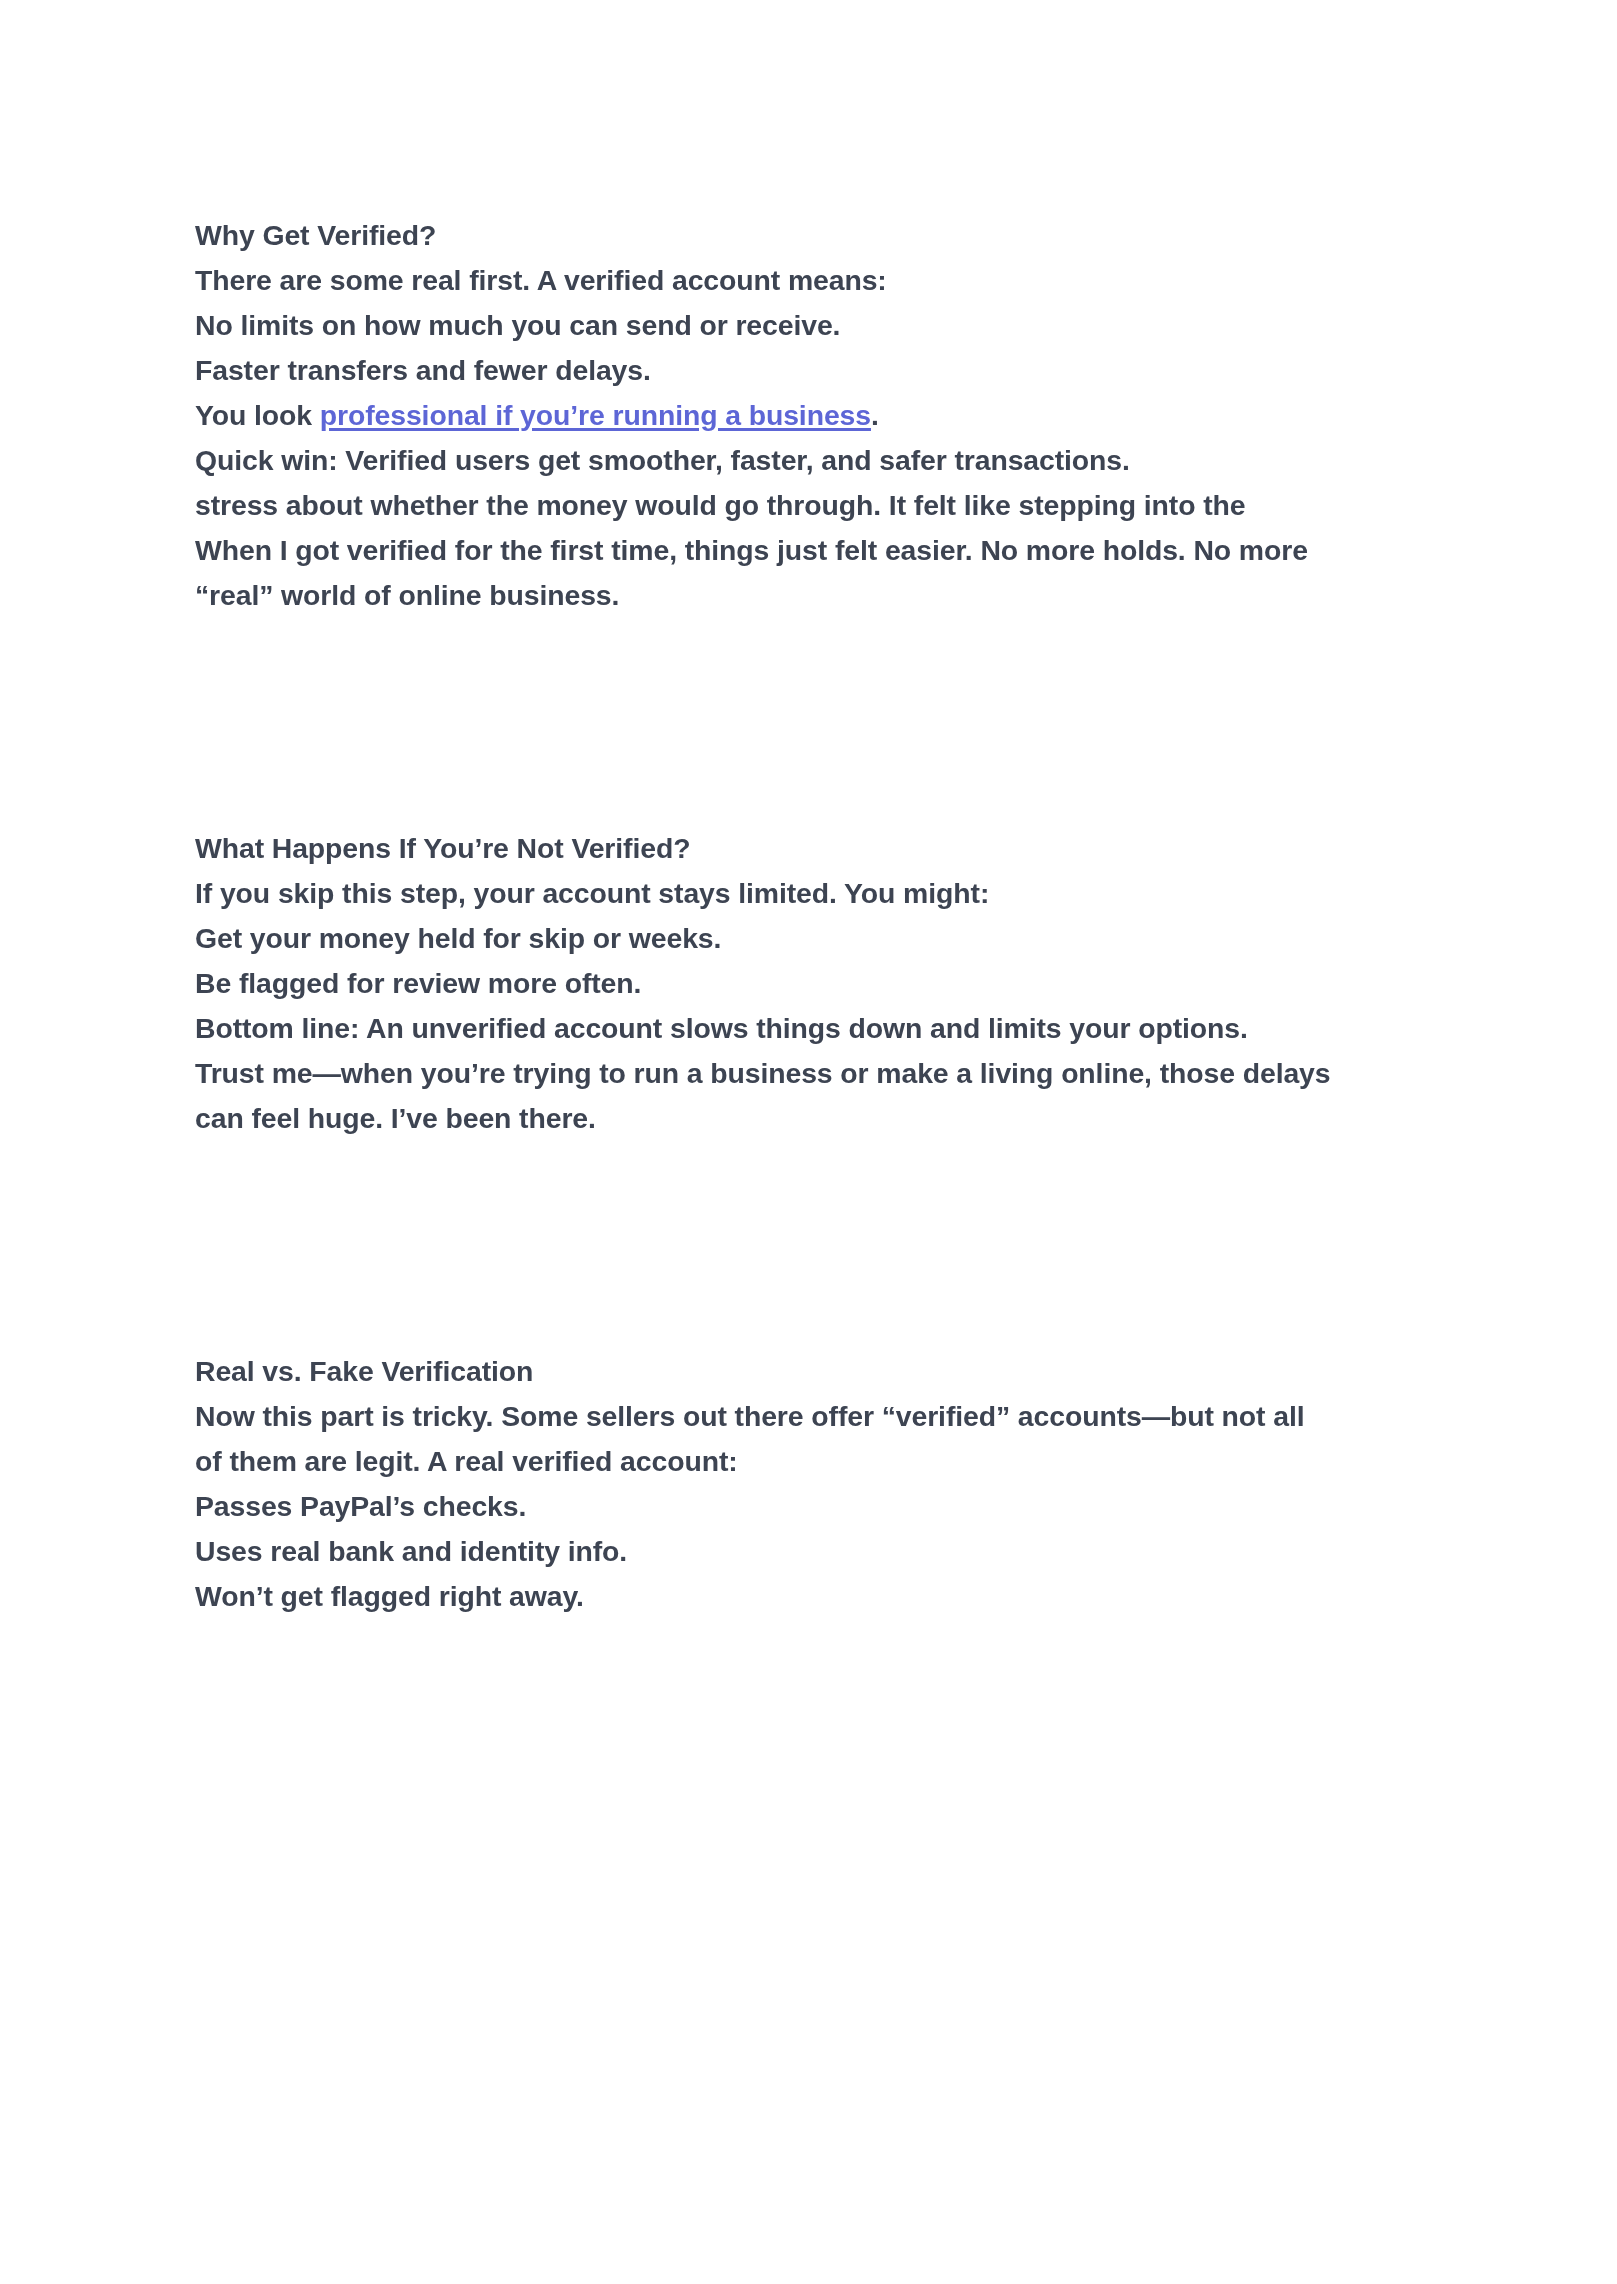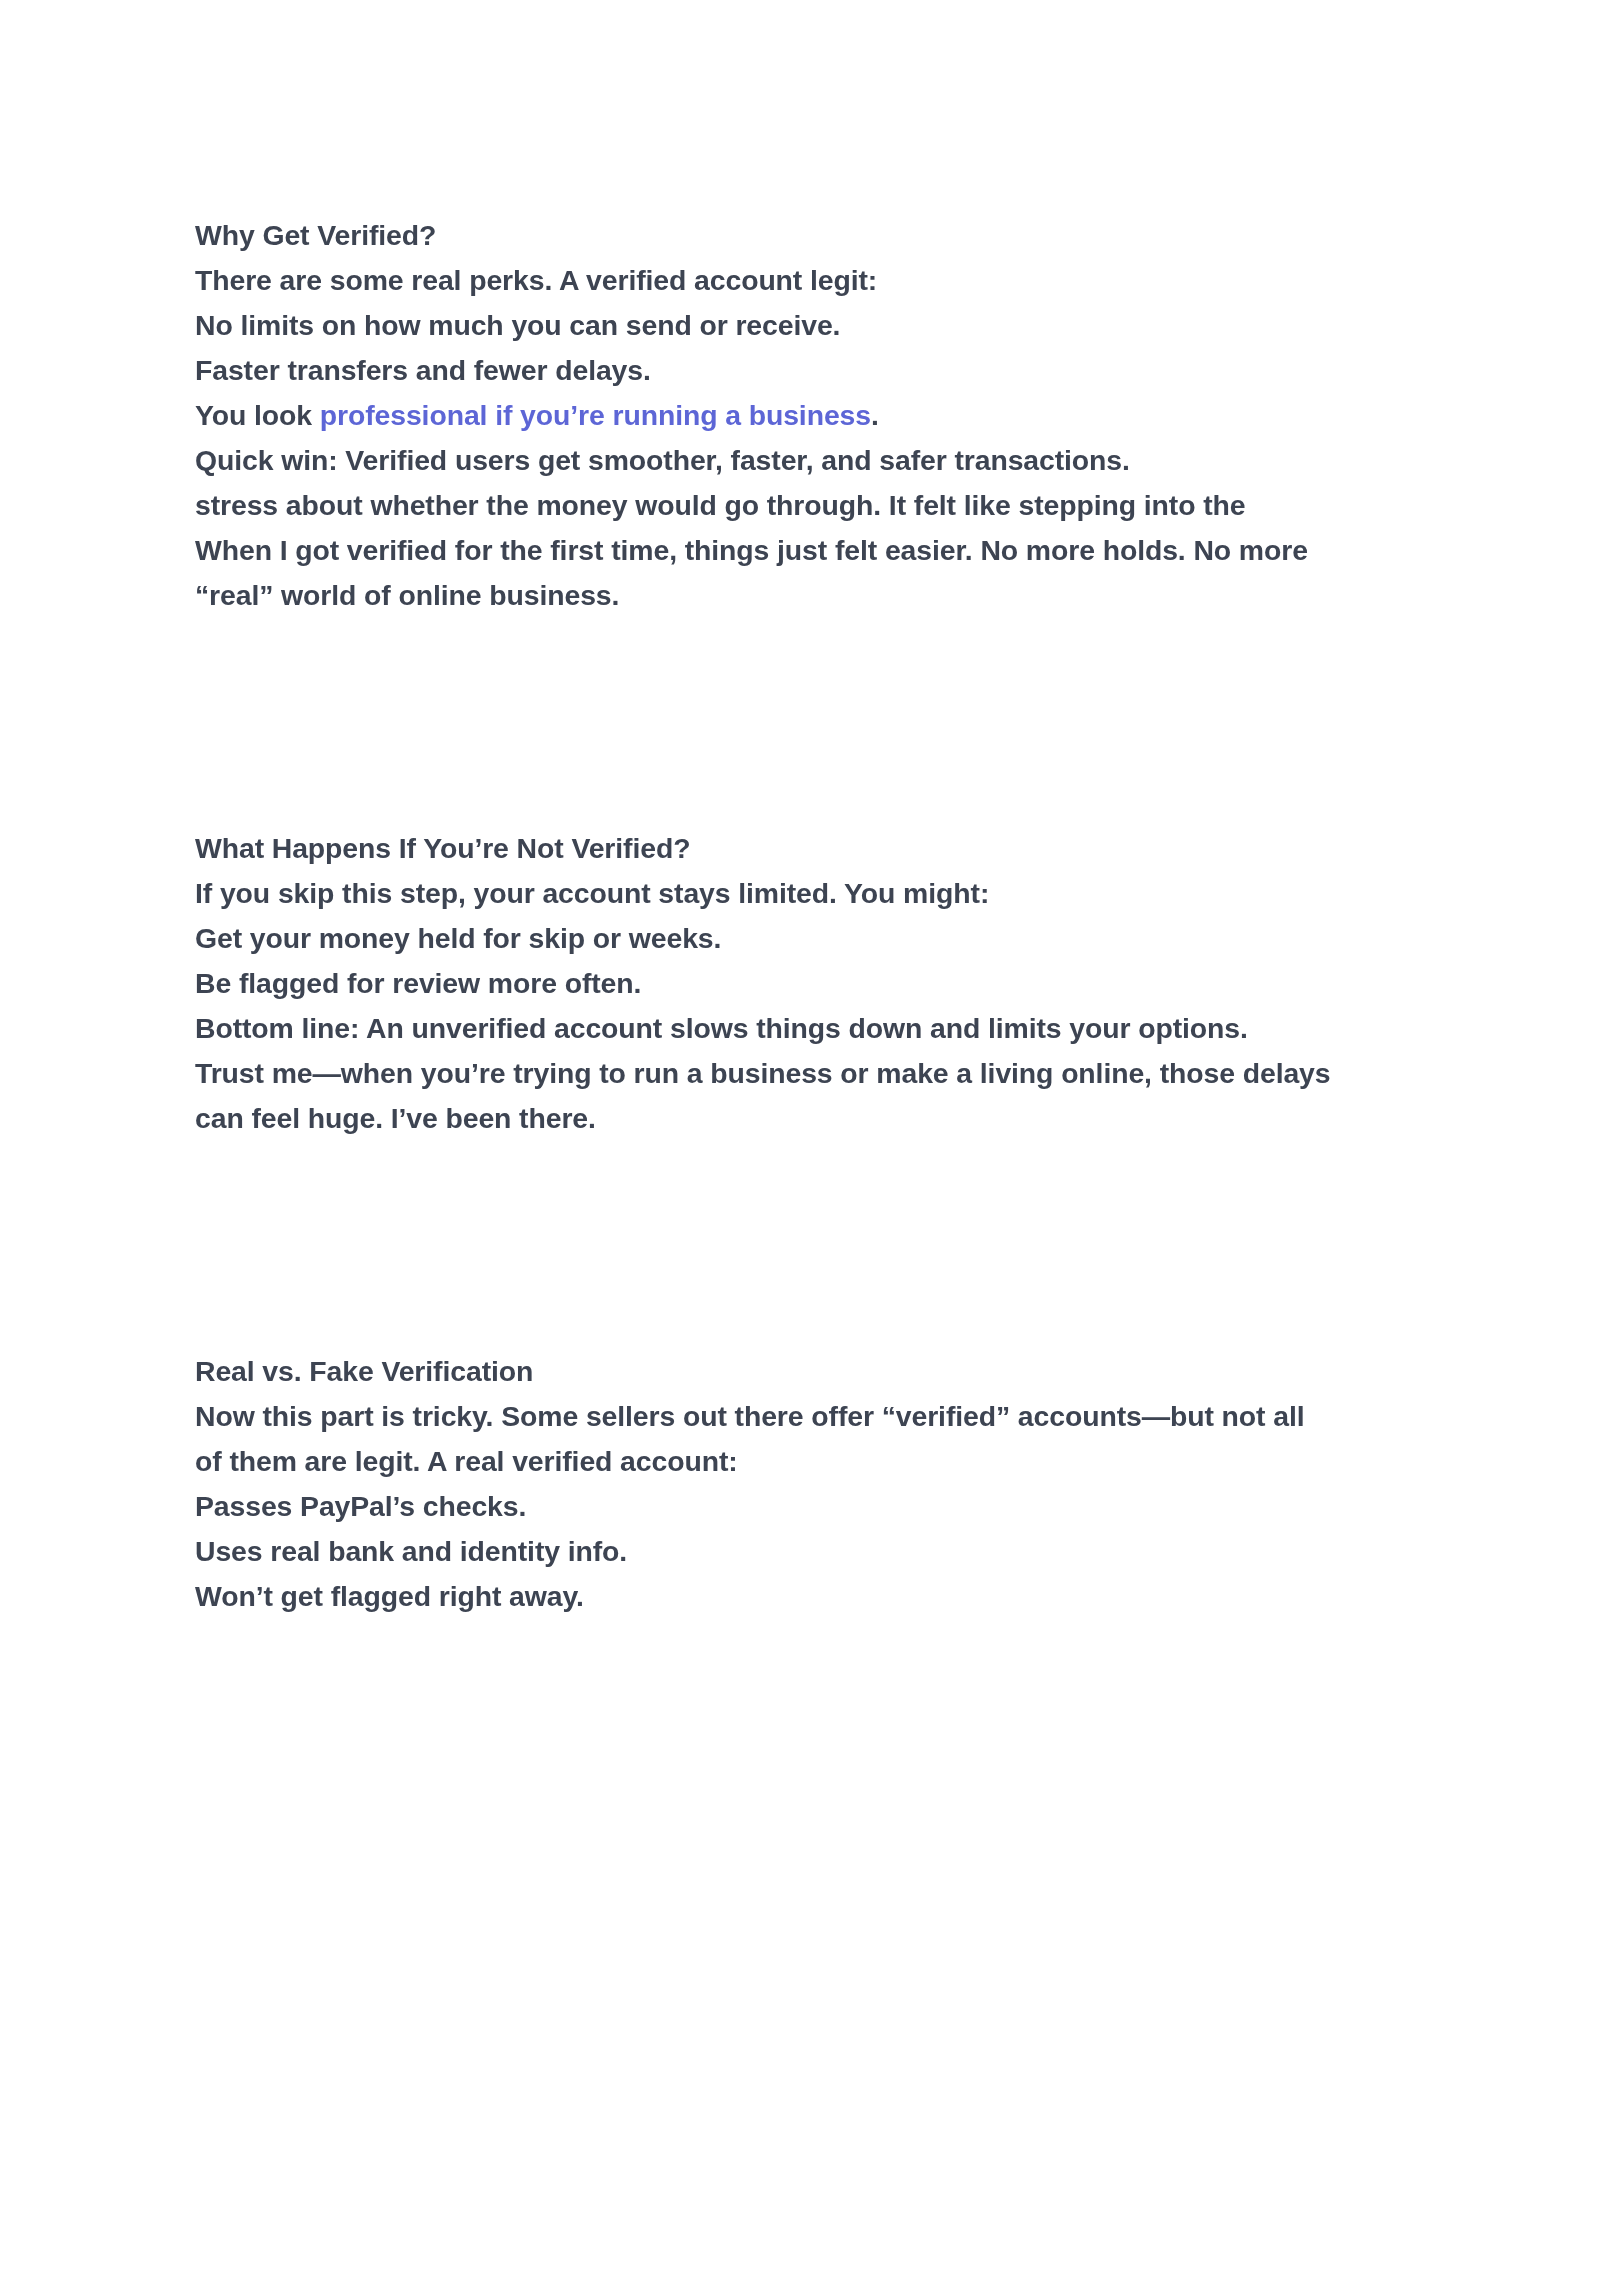--- a/index.html
+++ b/index.html
@@ -29,34 +29,35 @@
   }
   .block + .block {
     margin-top: 208px;
   }
   .line {
     min-height: 45px;
     white-space: nowrap;
   }
   .link {
     color: var(--link-color, #5d66d6);
+    text-decoration: underline;
     text-decoration-thickness: 2.5px;
     text-underline-offset: 3.2px;
     cursor: pointer;
   }
 </style>
 </head>
 <body>
 
 <div class="page">
   <div class="content">
 
     <section class="block">
       <div class="line heading">Why Get Verified?</div>
-      <div class="line">There are some real perks. A verified account legit:</div>
+      <div class="line">There are some real first. A verified account means:</div>
       <div class="line">No limits on how much you can send or receive.</div>
       <div class="line">Faster transfers and fewer delays.</div>
       <div class="line"><span>You look </span><a class="link">professional if you’re running a business</a><span>.</span></div>
       <div class="line">Quick win: Verified users get smoother, faster, and safer transactions.</div>
       <div class="line">stress about whether the money would go through. It felt like stepping into the</div>
       <div class="line">When I got verified for the first time, things just felt easier. No more holds. No more</div>
       <div class="line">“real” world of online business.</div>
     </section>
 
     <section class="block">

